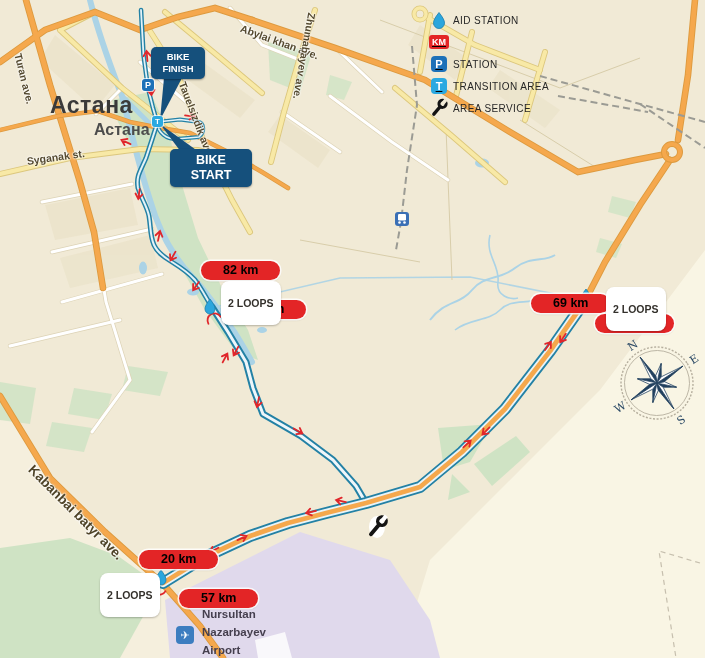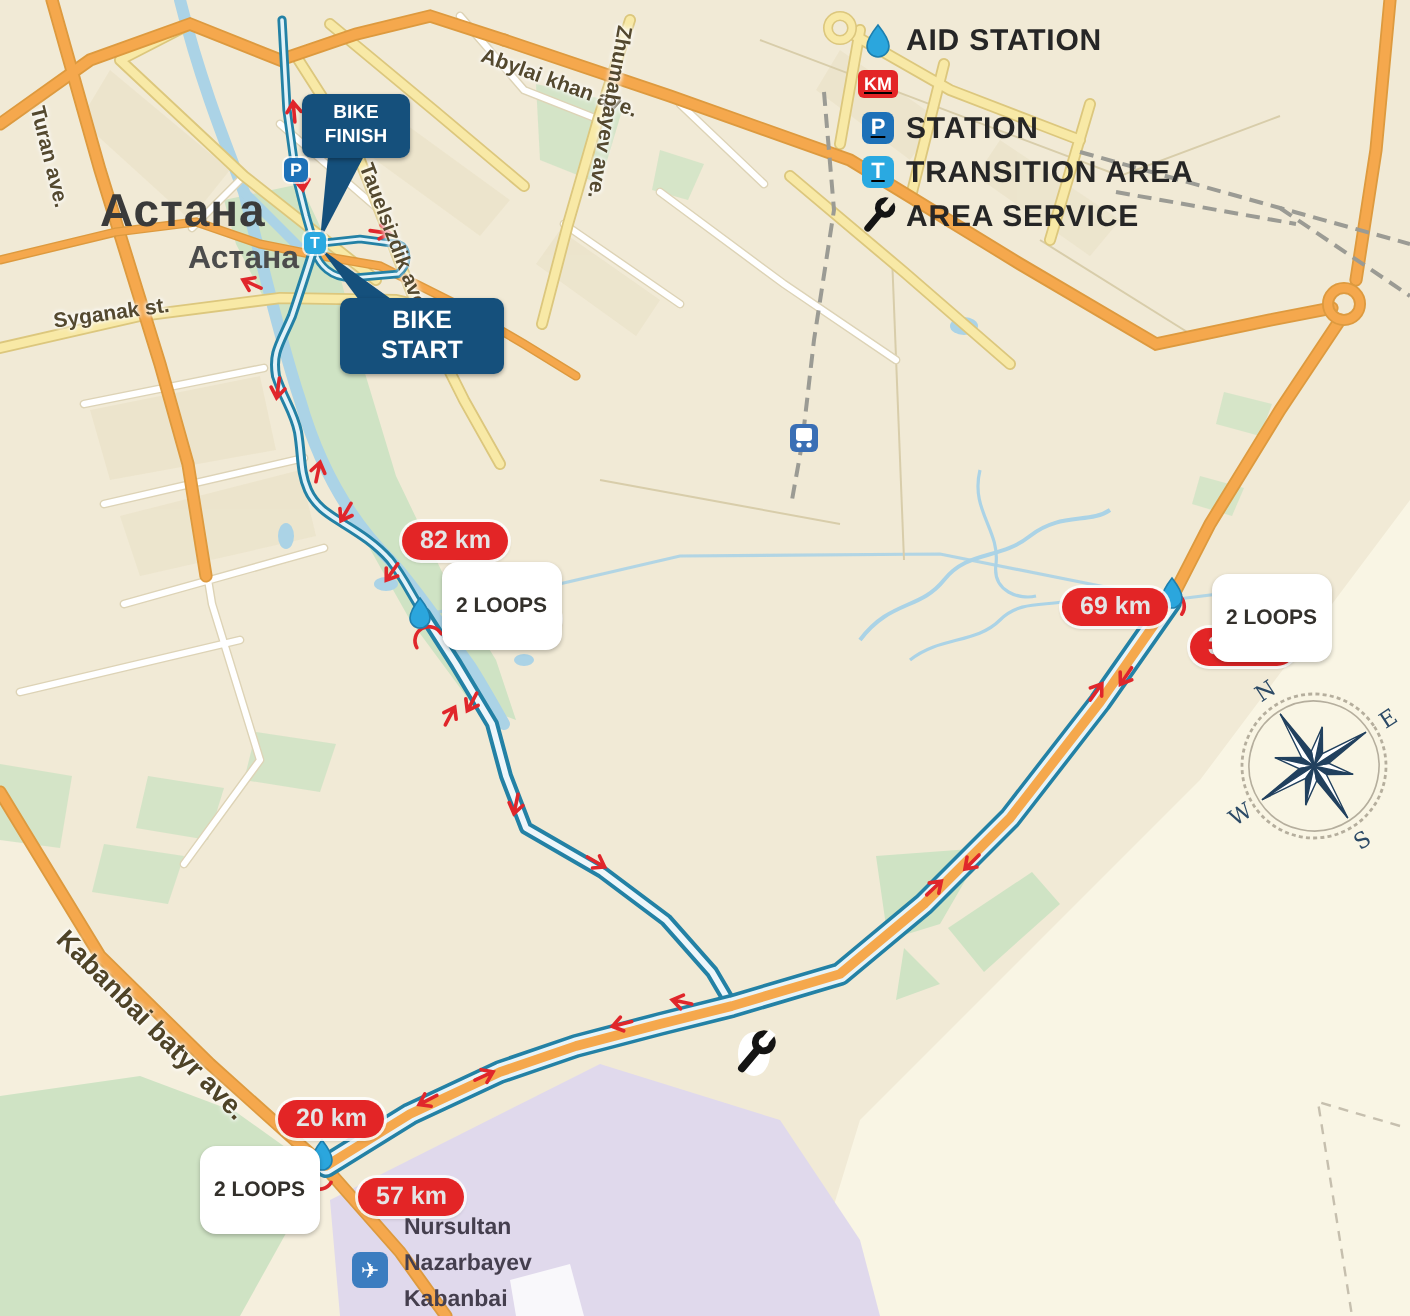--- a/index.html
+++ b/index.html
@@ -7,29 +7,29 @@
     position:relative;width:705px;height:658px;overflow:hidden;
     background:#f1ead6;
     font-family:"Liberation Sans",sans-serif;
   }
   .map-wrap svg.base{position:absolute;left:0;top:0;}
   .ov{position:absolute;white-space:nowrap;}
   
   .legend{position:absolute;left:425px;top:9px;}
   .legend-row{display:flex;align-items:center;height:22px;}
   .legend-icon{width:28px;display:flex;justify-content:center;align-items:center;flex:none;text-decoration:underline;}
-  .legend-label{font-size:15px;font-weight:bold;color:#262626;letter-spacing:.4px;}
+  .legend-label{font-size:10px;font-weight:normal;color:#262626;letter-spacing:.4px;}
   .badge-km{background:#e32526;color:#fff;font-size:9px;font-weight:bold;border-radius:3px;padding:2px 3px;line-height:10px;}
   .badge-sq{width:16px;height:16px;border-radius:4px;color:#fff;font-size:11px;font-weight:bold;
     display:flex;align-items:center;justify-content:center;line-height:16px;}
   .bg-parking{background:#1d71b8;}
   .bg-transition{background:#2aa9e1;}
   
-  .km-marker{background:#e32526;color:#e5e5e5;font-weight:bold;font-size:12.5px;
-    padding:2px 9px 3px;border-radius:10px;box-shadow:0 0 0 1.5px rgba(255,255,255,.85),0 1px 2px rgba(0,0,0,.3);}
+  .km-marker{background:#e32526;color:#000000;font-weight:bold;font-size:12.5px;
+    padding:2px 22px 3px;border-radius:10px;box-shadow:0 0 0 1.5px rgba(255,255,255,.85),0 1px 2px rgba(0,0,0,.3);}
   .loops{background:#fff;color:#33302b;font-weight:bold;font-size:10.5px;
     padding:16px 7px;border-radius:8px;box-shadow:0 1px 2px rgba(0,0,0,.25);}
   
   .callout{background:#15507c;color:#fff;font-weight:bold;text-align:center;
     border-radius:5px;box-shadow:0 1px 2px rgba(0,0,0,.35);}
   .callout.finish{left:151px;top:47px;width:50px;padding:4px 2px;font-size:9.5px;line-height:12px;}
   .callout.start{left:170px;top:149px;width:78px;padding:4px 2px;font-size:12.5px;line-height:15px;}
   
   .map-badge{position:absolute;border-radius:3px;color:#fff;font-weight:bold;
     display:flex;align-items:center;justify-content:center;box-shadow:0 0 0 1px rgba(255,255,255,.7);}
@@ -381,16 +381,16 @@
 <div class="ov km-marker" style="left:179px;top:589px;">57 km</div>
 
 <div class="ov loops" style="left:221px;top:281px;">2 LOOPS</div>
 <div class="ov loops" style="left:606px;top:287px;">2 LOOPS</div>
 <div class="ov loops" style="left:100px;top:573px;">2 LOOPS</div>
 
 <div class="ov plane-icon">✈</div>
 <div class="ov airport-label">
   <div>Nursultan</div>
   <div>Nazarbayev</div>
-  <div>Kabanbai</div>
+  <div>Airport</div>
 </div>
 
 </div>
 
 </body></html>

